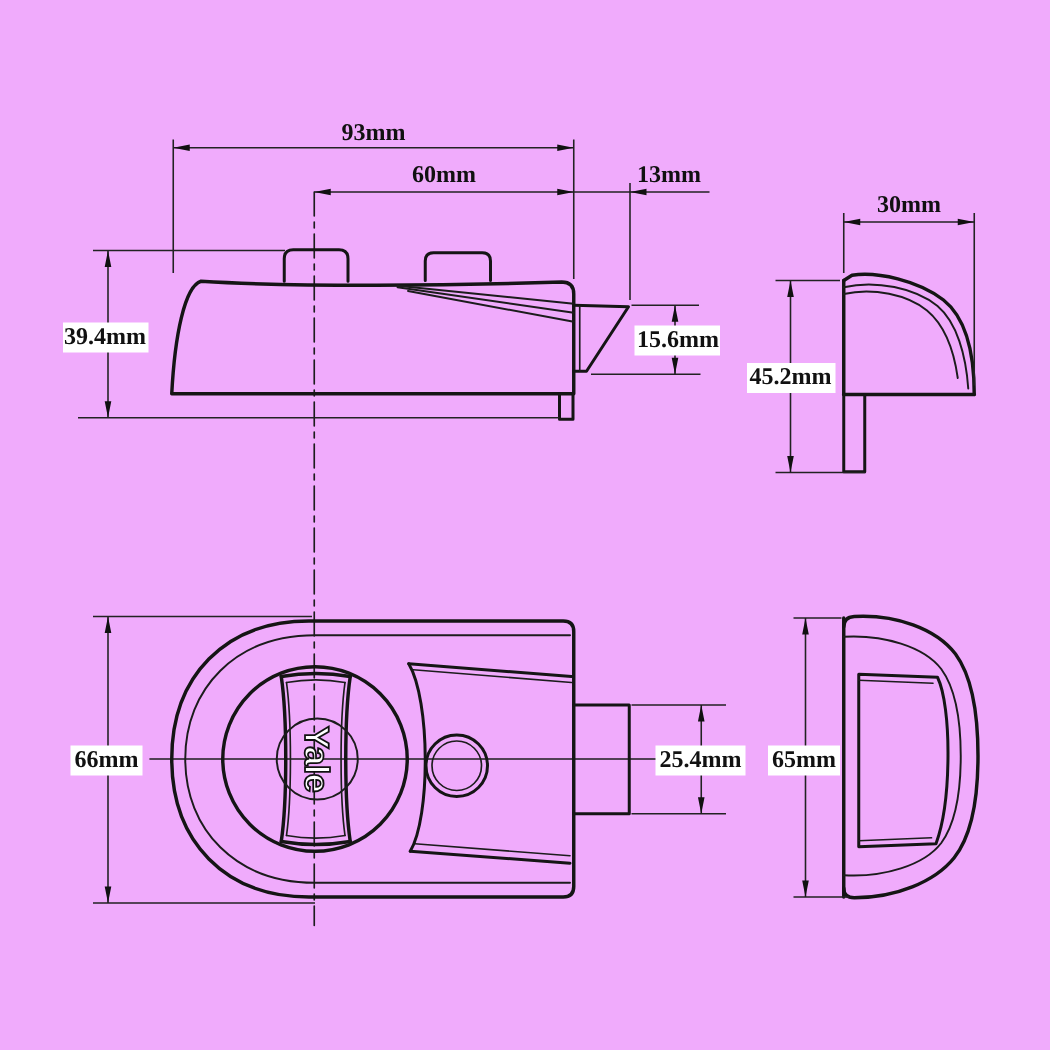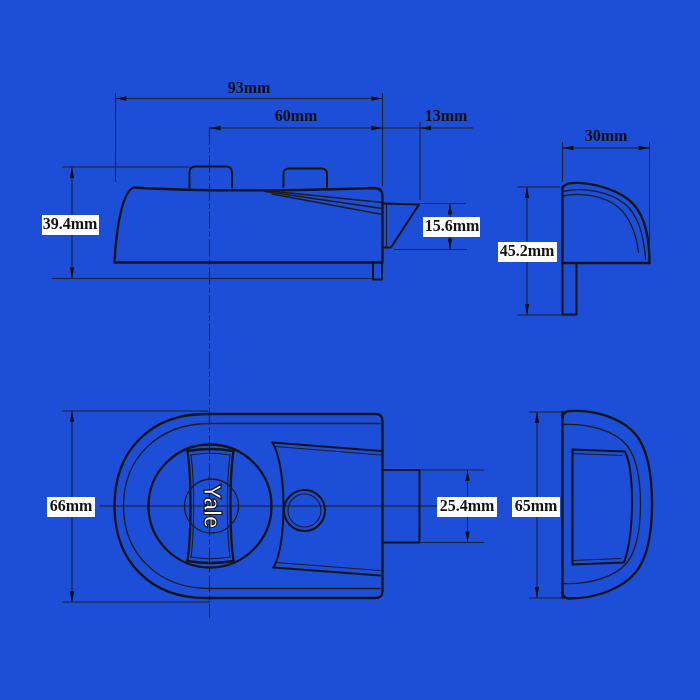--- a/index.html
+++ b/index.html
@@ -3,21 +3,21 @@
 <meta charset="utf-8">
 <style>
   html, body {
     margin: 0;
     padding: 0;
     background: #ffffff;
   }
   .canvas {
     width: 700px;
     height: 700px;
-    background: #1d4ed8;
+    background: #f0abfc;
     position: relative;
   }
   svg { display: block; }
   .dim-text {
     font-family: "Liberation Serif", "DejaVu Serif", serif;
     font-weight: bold;
     font-size: 16px;
     fill: #111111;
   }
   .brand-text {

